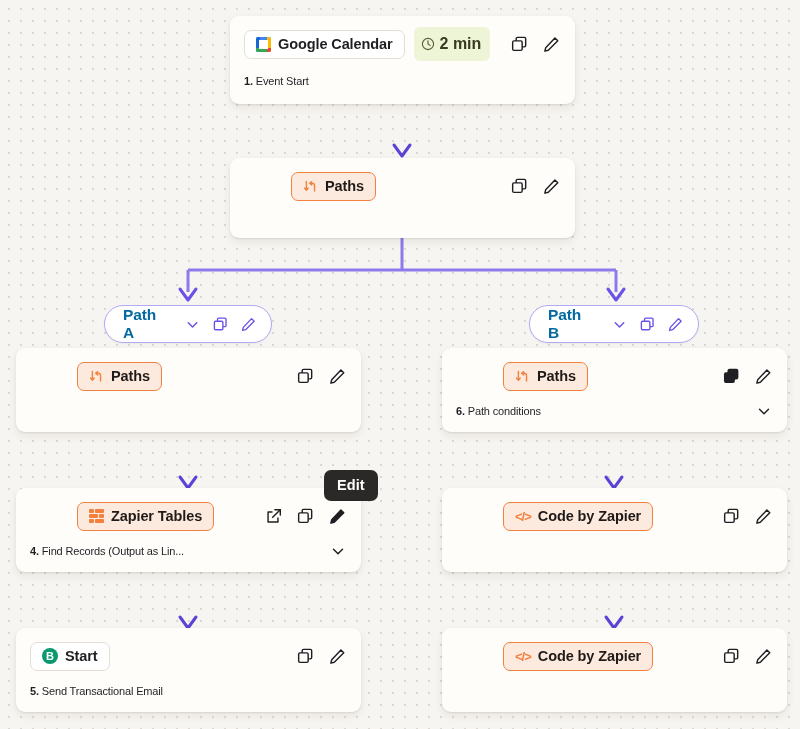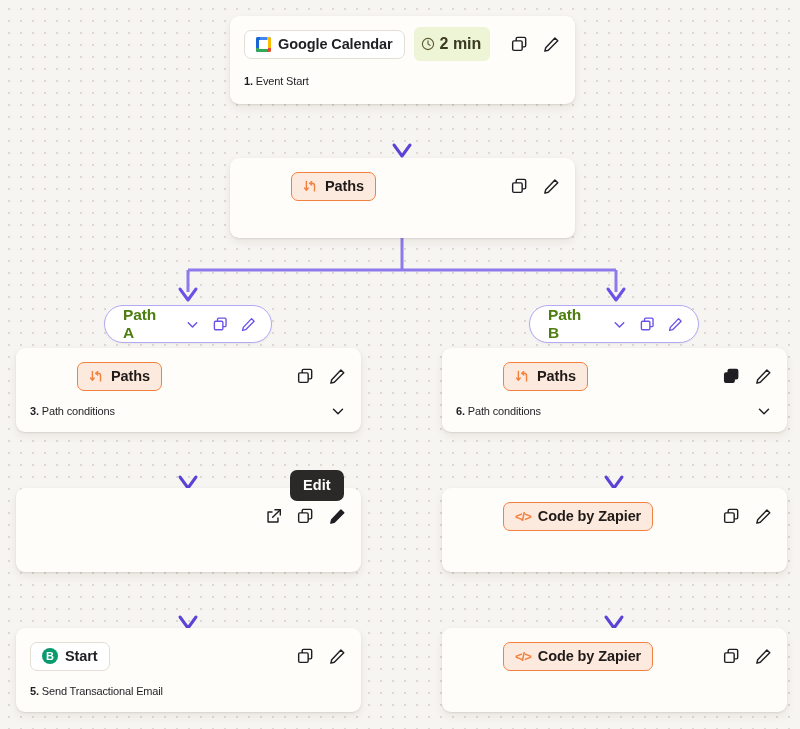--- a/index.html
+++ b/index.html
@@ -126,21 +126,21 @@
     gap: 0;
     padding: 0 14px 0 18px;
     background: #ffffff;
     border: 1.6px solid #b4a9f4;
     border-radius: 19px;
     box-shadow: 0 1px 2px rgba(40,30,20,.06);
   }
   .path-pill .plabel {
     font-size: 15.5px;
     font-weight: bold;
-    color: #4d7c0f;
+    color: #0369a1;
     letter-spacing: -.1px;
   }
   .path-pill .pacts {
     display: flex;
     align-items: center;
     gap: 11px;
     margin-left: 22px;
   }
 
   
@@ -396,59 +396,70 @@
             <rect x="2.8" y="6.2" width="10" height="10" rx="1.4" fill="#fffdfa" stroke="#1f1f23" stroke-width="1.5"></rect>
           </svg>
         </span>
         <span class="act">
           <svg width="19" height="19" viewBox="0 0 20 20">
             <path d="M13.6 3.1 L16.6 6.1 L6.6 16.1 L3 17 L3.9 13.4 Z" fill="none" stroke="#1f1f23" stroke-width="1.5" stroke-linejoin="round"></path>
           </svg>
         </span>
       </span>
     </div>
+  </div>
+
+  <div class="node" style="left:16px; top:488px; width:345px; height:84px;">
+    <div class="node-top">
+      <span class="chip chip-orange">
+        <span class="ztables-ic">
+          <i class="b1"></i>
+            <i class="b2"></i>
+            <i class="b3"></i>
+            <i class="b4"></i>
+            <i class="b5"></i>
+            <i class="b6"></i>
+        </span>
+        <span>Zapier Tables</span>
+      </span>
+      <span class="actions">
+        <span class="act">
+          <svg width="18" height="18" viewBox="0 0 20 20">
+            <path d="M11 3 H17 V9" fill="none" stroke="#1f1f23" stroke-width="1.6" stroke-linecap="round" stroke-linejoin="round"></path>
+            <path d="M17 3 L8.5 11.5" fill="none" stroke="#1f1f23" stroke-width="1.6" stroke-linecap="round"></path>
+            <path d="M14.4 12.2 V16.6 H3.4 V5.6 H7.8" fill="none" stroke="#1f1f23" stroke-width="1.6" stroke-linecap="round" stroke-linejoin="round"></path>
+          </svg>
+        </span>
+        <span class="act">
+          <svg width="19" height="19" viewBox="0 0 20 20">
+            <rect x="6.5" y="2.5" width="10" height="10" rx="1.4" fill="none" stroke="#1f1f23" stroke-width="1.5"></rect>
+            <rect x="2.8" y="6.2" width="10" height="10" rx="1.4" fill="#fffdfa" stroke="#1f1f23" stroke-width="1.5"></rect>
+          </svg>
+        </span>
+        <span class="act">
+          <svg width="19" height="19" viewBox="0 0 20 20">
+            <path d="M13.6 3.1 L16.6 6.1 L6.6 16.1 L3 17 L3.9 13.4 Z" fill="#1f1f23" stroke="#1f1f23" stroke-width="1.5" stroke-linejoin="round"></path>
+          </svg>
+        </span>
+      </span>
+    </div>
     <div class="node-bottom">
       <div class="step-title">
-        <b>3.</b>
-        <span class="t">Path conditions</span>
+        <b>4.</b>
+        <span class="t">Find Records (Output as Lin...</span>
       </div>
       <span class="chev">
         <svg width="18" height="18" viewBox="0 0 20 20">
           <path d="M5 8 L10 13 L15 8" fill="none" stroke="#1f1f23" stroke-width="1.6" stroke-linecap="round" stroke-linejoin="round"></path>
         </svg>
       </span>
     </div>
   </div>
 
-  <div class="node" style="left:16px; top:488px; width:345px; height:84px;">
-    <div class="node-top">
-      <span class="actions">
-        <span class="act">
-          <svg width="18" height="18" viewBox="0 0 20 20">
-            <path d="M11 3 H17 V9" fill="none" stroke="#1f1f23" stroke-width="1.6" stroke-linecap="round" stroke-linejoin="round"></path>
-            <path d="M17 3 L8.5 11.5" fill="none" stroke="#1f1f23" stroke-width="1.6" stroke-linecap="round"></path>
-            <path d="M14.4 12.2 V16.6 H3.4 V5.6 H7.8" fill="none" stroke="#1f1f23" stroke-width="1.6" stroke-linecap="round" stroke-linejoin="round"></path>
-          </svg>
-        </span>
-        <span class="act">
-          <svg width="19" height="19" viewBox="0 0 20 20">
-            <rect x="6.5" y="2.5" width="10" height="10" rx="1.4" fill="none" stroke="#1f1f23" stroke-width="1.5"></rect>
-            <rect x="2.8" y="6.2" width="10" height="10" rx="1.4" fill="#fffdfa" stroke="#1f1f23" stroke-width="1.5"></rect>
-          </svg>
-        </span>
-        <span class="act">
-          <svg width="19" height="19" viewBox="0 0 20 20">
-            <path d="M13.6 3.1 L16.6 6.1 L6.6 16.1 L3 17 L3.9 13.4 Z" fill="#1f1f23" stroke="#1f1f23" stroke-width="1.5" stroke-linejoin="round"></path>
-          </svg>
-        </span>
-      </span>
-    </div>
-  </div>
-
-  <div class="tooltip" style="left:290px; top:470px;">Edit</div>
+  <div class="tooltip" style="left:324px; top:470px;">Edit</div>
 
   <div class="node" style="left:16px; top:628px; width:345px; height:84px;">
     <div class="node-top">
       <span class="chip chip-plain">
         <span class="brevo-ic">B</span>
         <span>Start</span>
       </span>
       <span class="actions">
         <span class="act">
           <svg width="19" height="19" viewBox="0 0 20 20">

